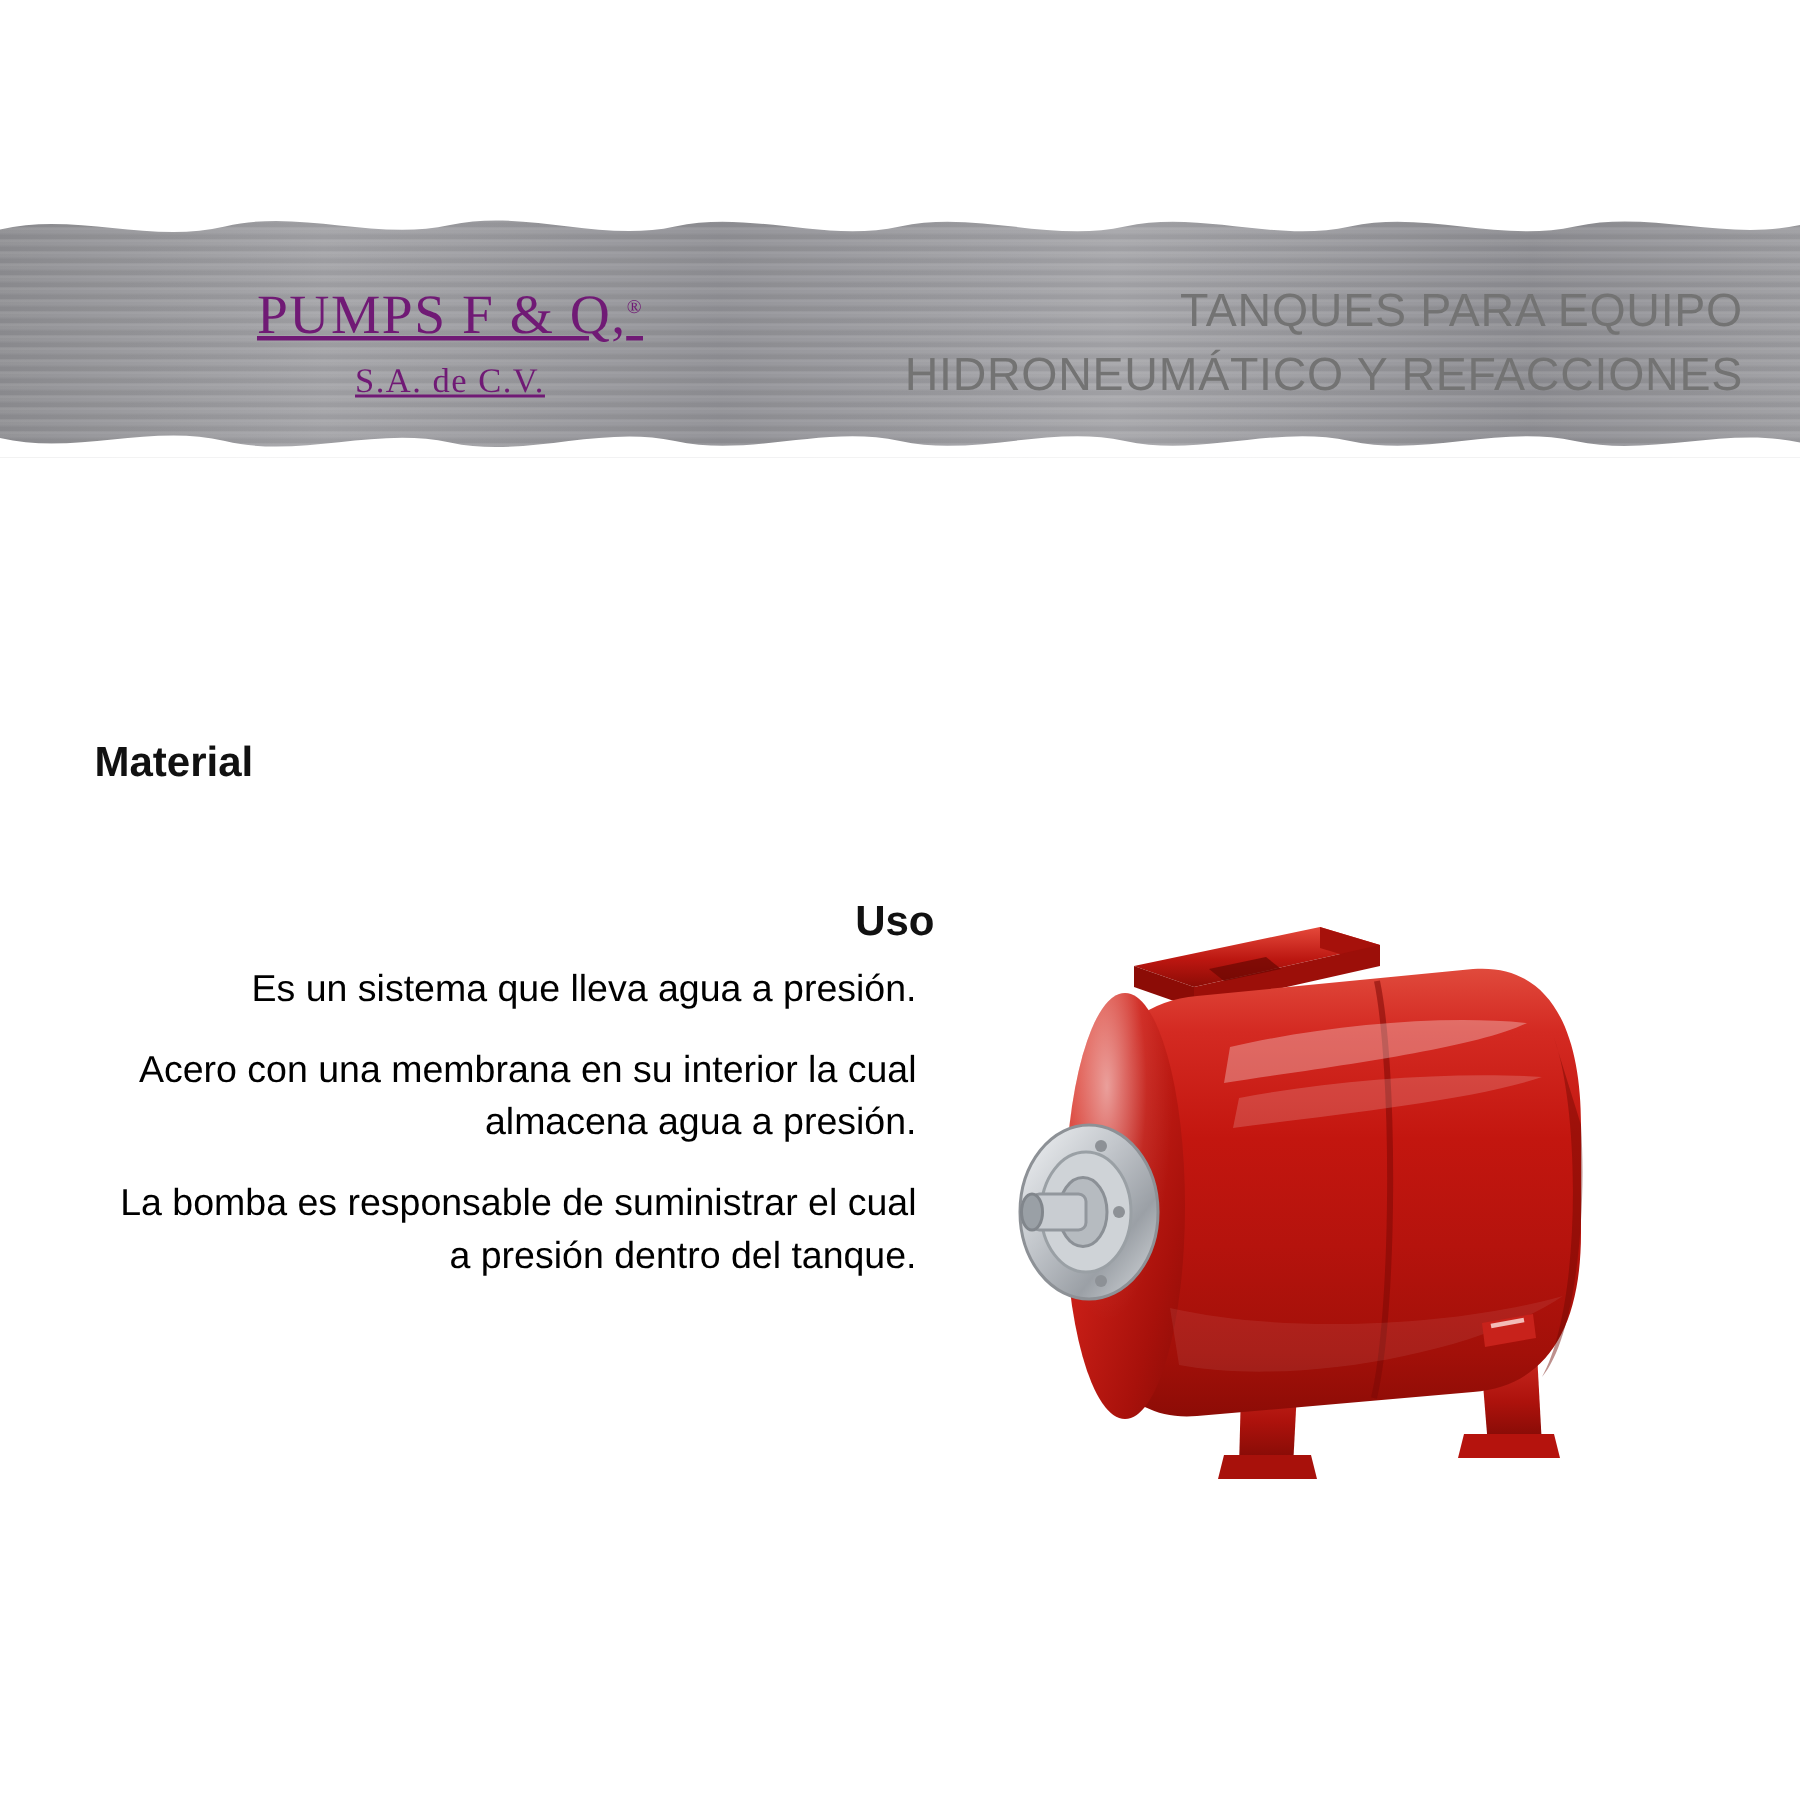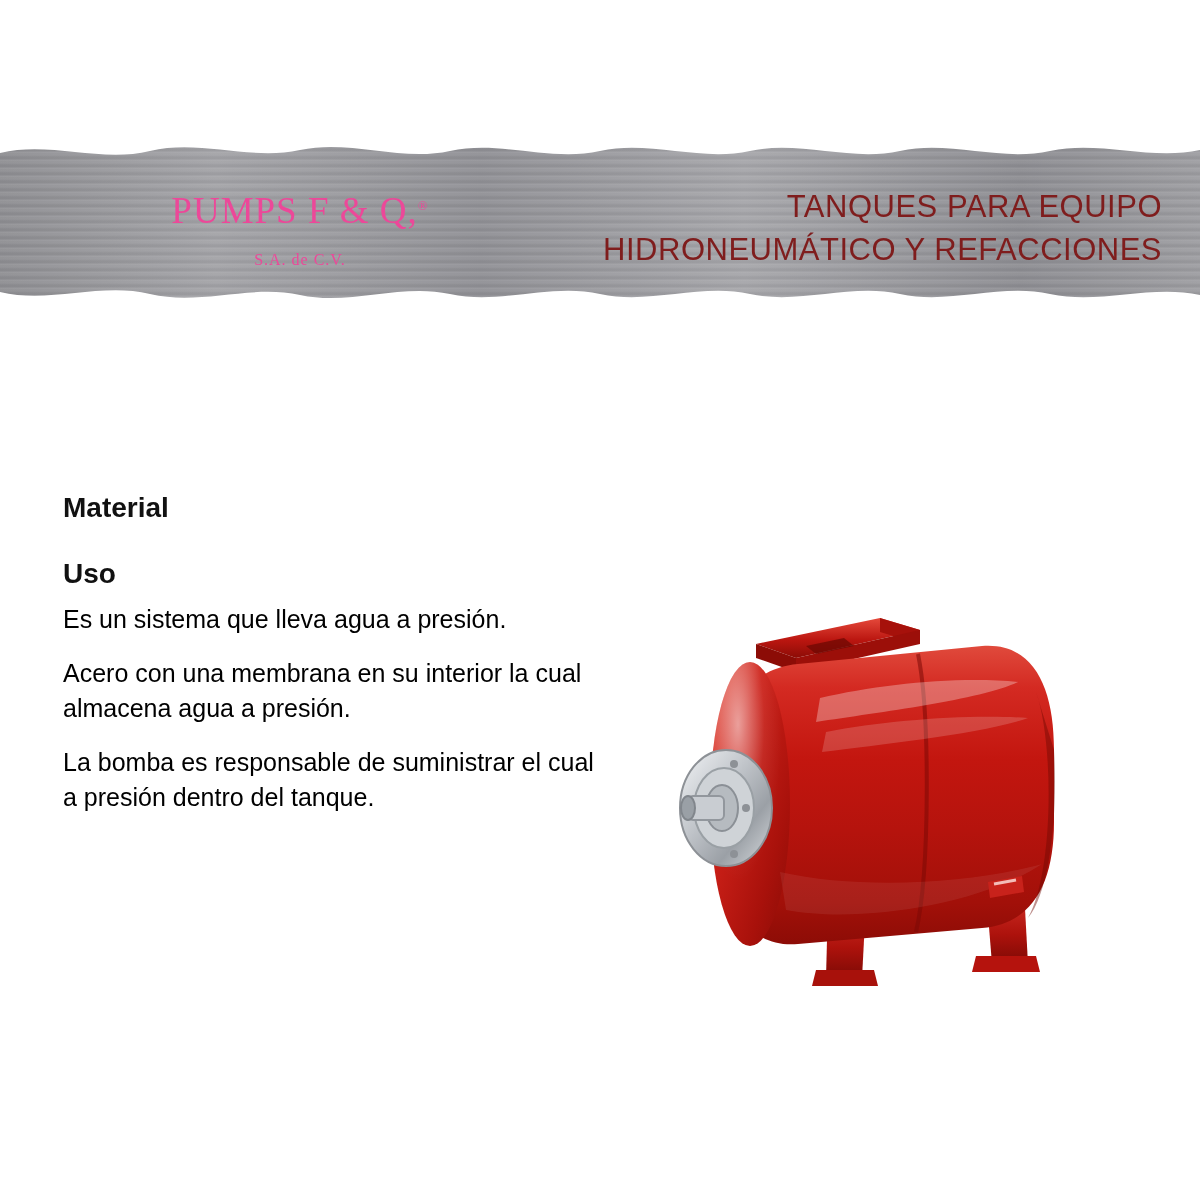--- a/index.html
+++ b/index.html
@@ -58,47 +58,48 @@
     width: 1200px;
     height: 165px;
   }
 
   .logo-block {
     position: absolute;
     left: 100px;
     top: 52px;
     width: 400px;
     text-align: center;
-    color: #ec4899;
+    color: #701a75;
+    text-decoration: underline;
   }
   .logo-main {
     font-family: "Liberation Serif", serif;
     font-size: 37px;
     letter-spacing: 1px;
     line-height: 1;
     white-space: nowrap;
   }
   .logo-reg {
     font-size: 13px;
     vertical-align: super;
   }
   .logo-sub {
     font-family: "Liberation Serif", serif;
-    font-size: 16px;
-    margin-top: 22px;
+    font-size: 23px;
+    margin-top: 12px;
     letter-spacing: 1px;
   }
 
   .header-title {
     position: absolute;
     right: 38px;
     top: 46px;
     width: 660px;
     text-align: right;
-    color: #7f1d1d;
+    color: #737373;
     font-size: 31px;
     letter-spacing: .5px;
     line-height: 1.38;
   }
   .header-title .line2 { white-space: nowrap; }
 
   
   .content {
     position: absolute;
     left: 0;
@@ -113,32 +114,34 @@
     width: 560px;
     color: #000000;
   }
   .sec-heading {
     font-size: 28px;
     font-weight: bold;
     margin: 0 0 12px 0;
     color: #111111;
   }
   .sec-heading.uso {
-    margin-top: 34px;
+    margin-top: 74px;
+    text-align: right;
   }
   .sec-text {
     font-size: 24px;
     line-height: 1.35;
     margin: 0;
   }
   .para {
     font-size: 25px;
     line-height: 1.42;
     margin: 0 0 18px 0;
     max-width: 548px;
+    text-align: right;
   }
 
   
   .tank-wrap {
     position: absolute;
     left: 630px;
     top: 270px;
     width: 470px;
     height: 470px;
   }

